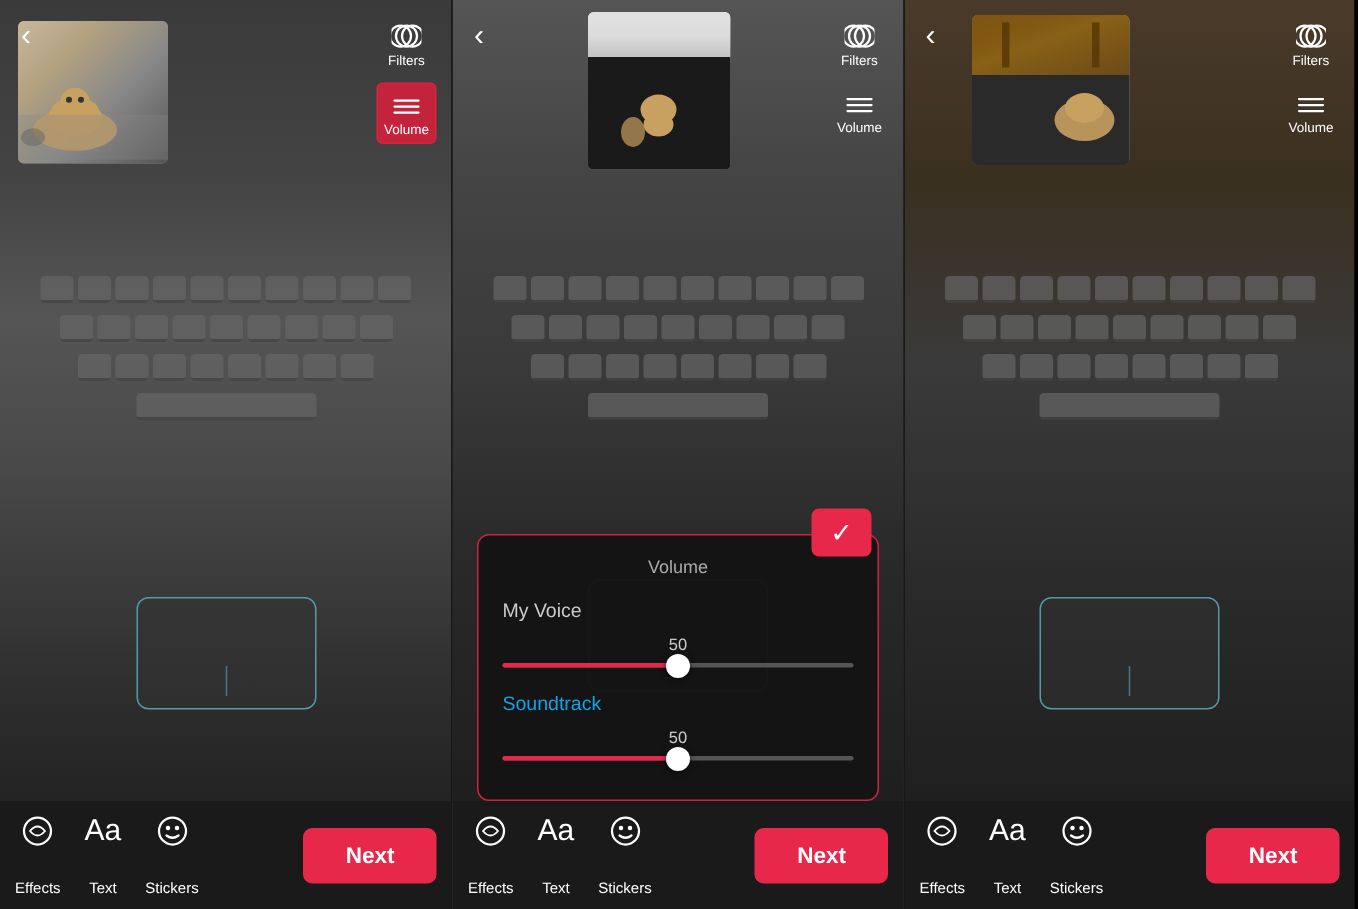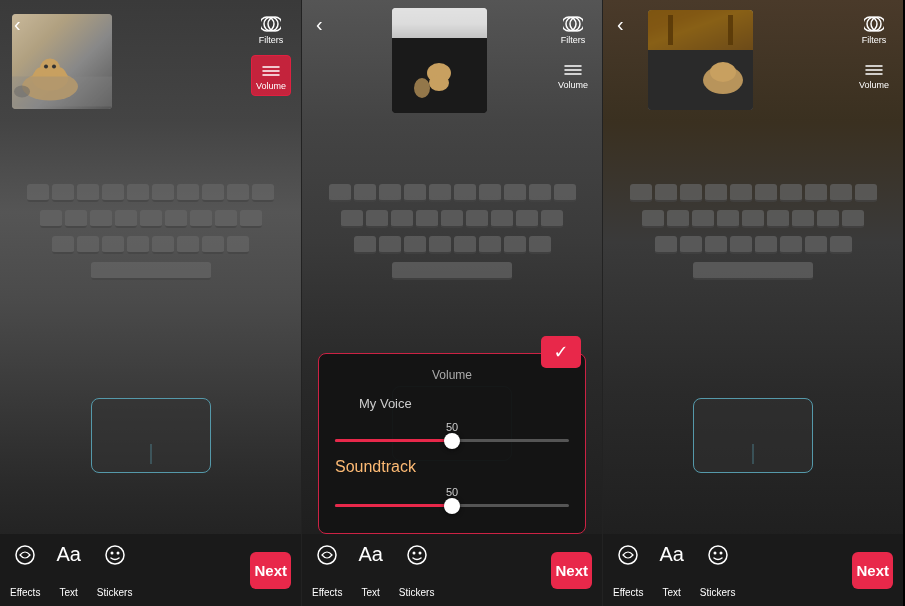--- a/index.html
+++ b/index.html
@@ -211,21 +211,21 @@
       font-size: 10px;
       color: #fff;
       font-weight: 400;
     }
 
     .next-btn {
       background: #e8284a;
       color: #fff;
       border: none;
       border-radius: 6px;
-      padding: 10px 4px;
+      padding: 10px 28px;
       font-size: 15px;
       font-weight: 600;
       cursor: pointer;
       margin-left: auto;
     }
 
     
     .volume-panel {
       position: absolute;
       bottom: 72px;
@@ -539,32 +539,32 @@
   </div>
 
   <div class="volume-panel" style="position:absolute;bottom:72px;left:8px;right:8px;background:rgba(20,20,20,0.97);border:1.5px solid #cc2244;border-radius:8px;padding:14px 16px;">
     <button class="volume-check" style="position:absolute;top:-18px;right:4px;background:#e8284a;border:none;border-radius:5px;width:40px;height:32px;display:flex;align-items:center;justify-content:center;cursor:pointer;">
       <span style="color:#fff;font-size:18px;">✓</span>
     </button>
     <div class="volume-title" style="text-align:center;color:#aaa;font-size:12px;margin-bottom:14px;">Volume</div>
 
     <div class="slider-row" style="margin-bottom:16px;">
       <div style="display:flex;align-items:center;margin-bottom:4px;">
-        <span class="slider-label" style="color:#ccc;font-size:13px;margin-left:24px;">My Voice</span>
+        <span class="slider-label" style="color:#ccc;font-size:13px;">My Voice</span>
       </div>
       <div class="slider-val" style="text-align:center;color:#ccc;font-size:11px;margin-bottom:6px;">50</div>
       <div class="slider-track" style="position:relative;height:3px;background:#555;border-radius:2px;">
         <div class="slider-fill" style="position:absolute;left:0;top:0;height:100%;width:50%;background:#e8284a;border-radius:2px;"></div>
         <div class="slider-thumb" style="position:absolute;top:50%;left:50%;transform:translate(-50%,-50%);width:16px;height:16px;background:#fff;border-radius:50%;box-shadow:0 1px 4px rgba(0,0,0,0.6);"></div>
       </div>
     </div>
 
     <div class="slider-row">
       <div style="display:flex;align-items:center;margin-bottom:4px;">
-        <span class="slider-label" style="color:#fdba74;font-size:16px;">Soundtrack</span>
+        <span class="slider-label" style="color:#0ea5e9;font-size:13px;">Soundtrack</span>
       </div>
       <div class="slider-val" style="text-align:center;color:#ccc;font-size:11px;margin-bottom:6px;">50</div>
       <div class="slider-track" style="position:relative;height:3px;background:#555;border-radius:2px;">
         <div class="slider-fill" style="position:absolute;left:0;top:0;height:100%;width:50%;background:#e8284a;border-radius:2px;"></div>
         <div class="slider-thumb" style="position:absolute;top:50%;left:50%;transform:translate(-50%,-50%);width:16px;height:16px;background:#fff;border-radius:50%;box-shadow:0 1px 4px rgba(0,0,0,0.6);"></div>
       </div>
     </div>
   </div>
 
   <div class="bottom-toolbar">

